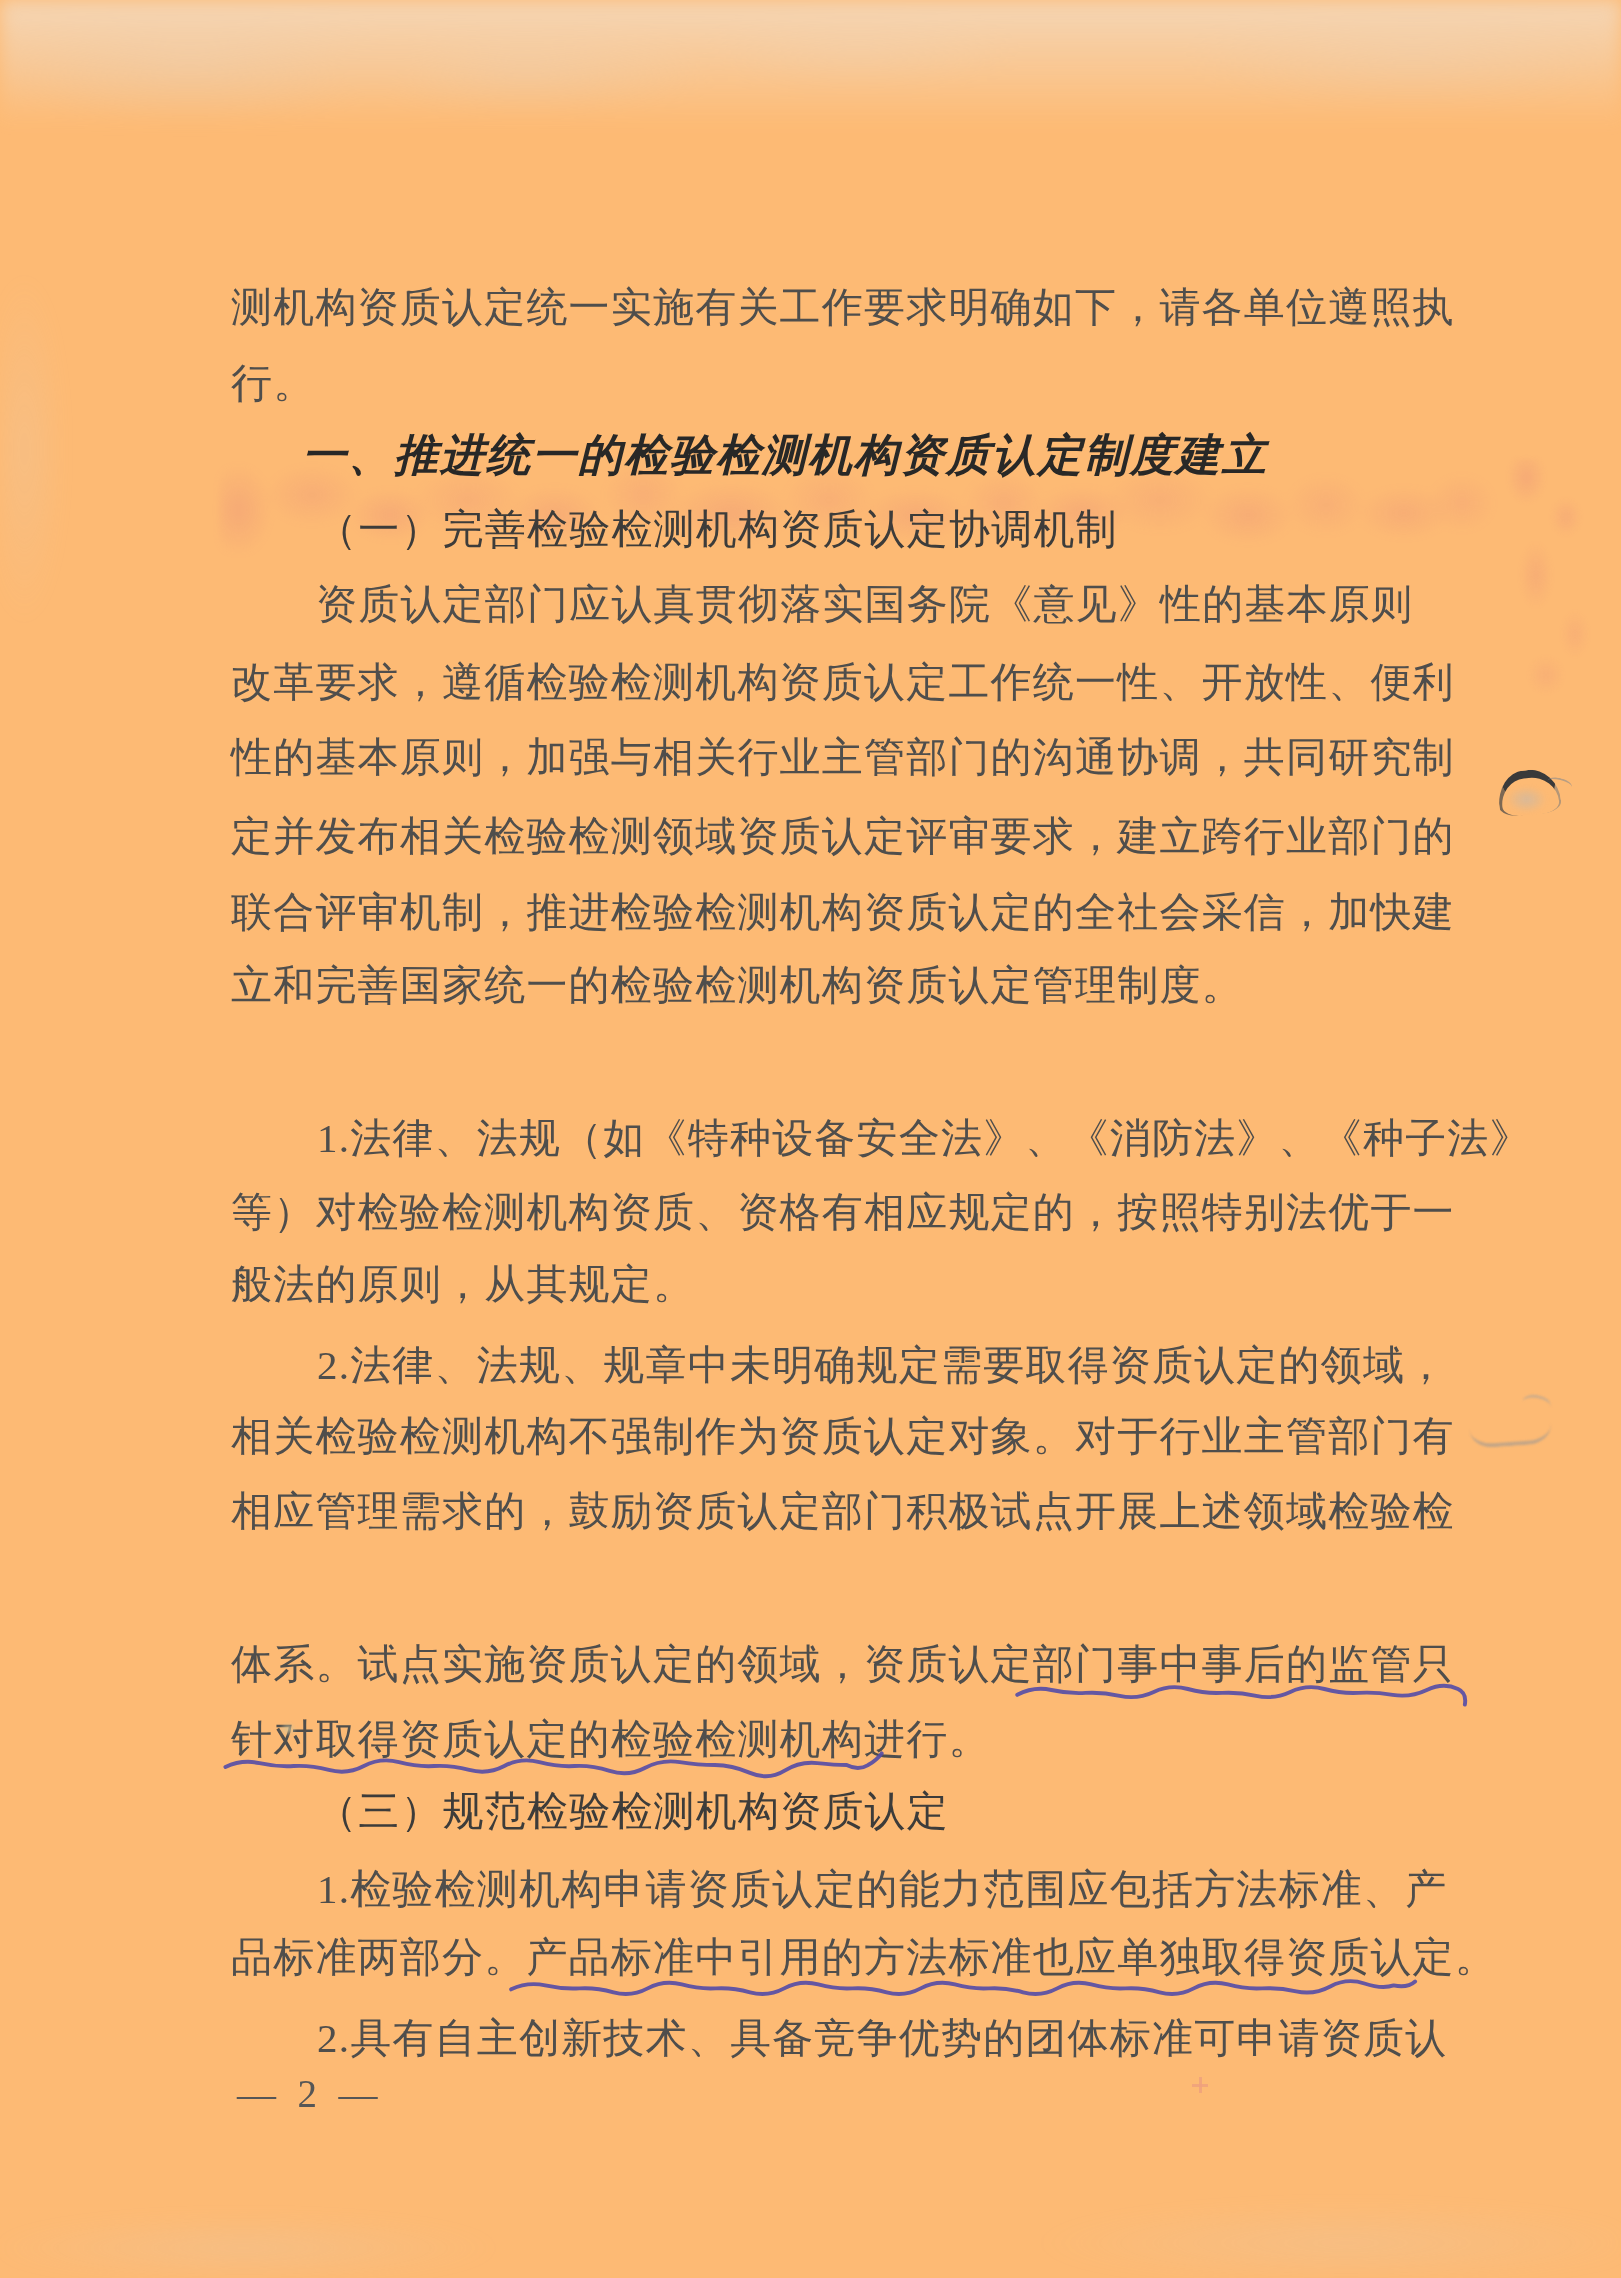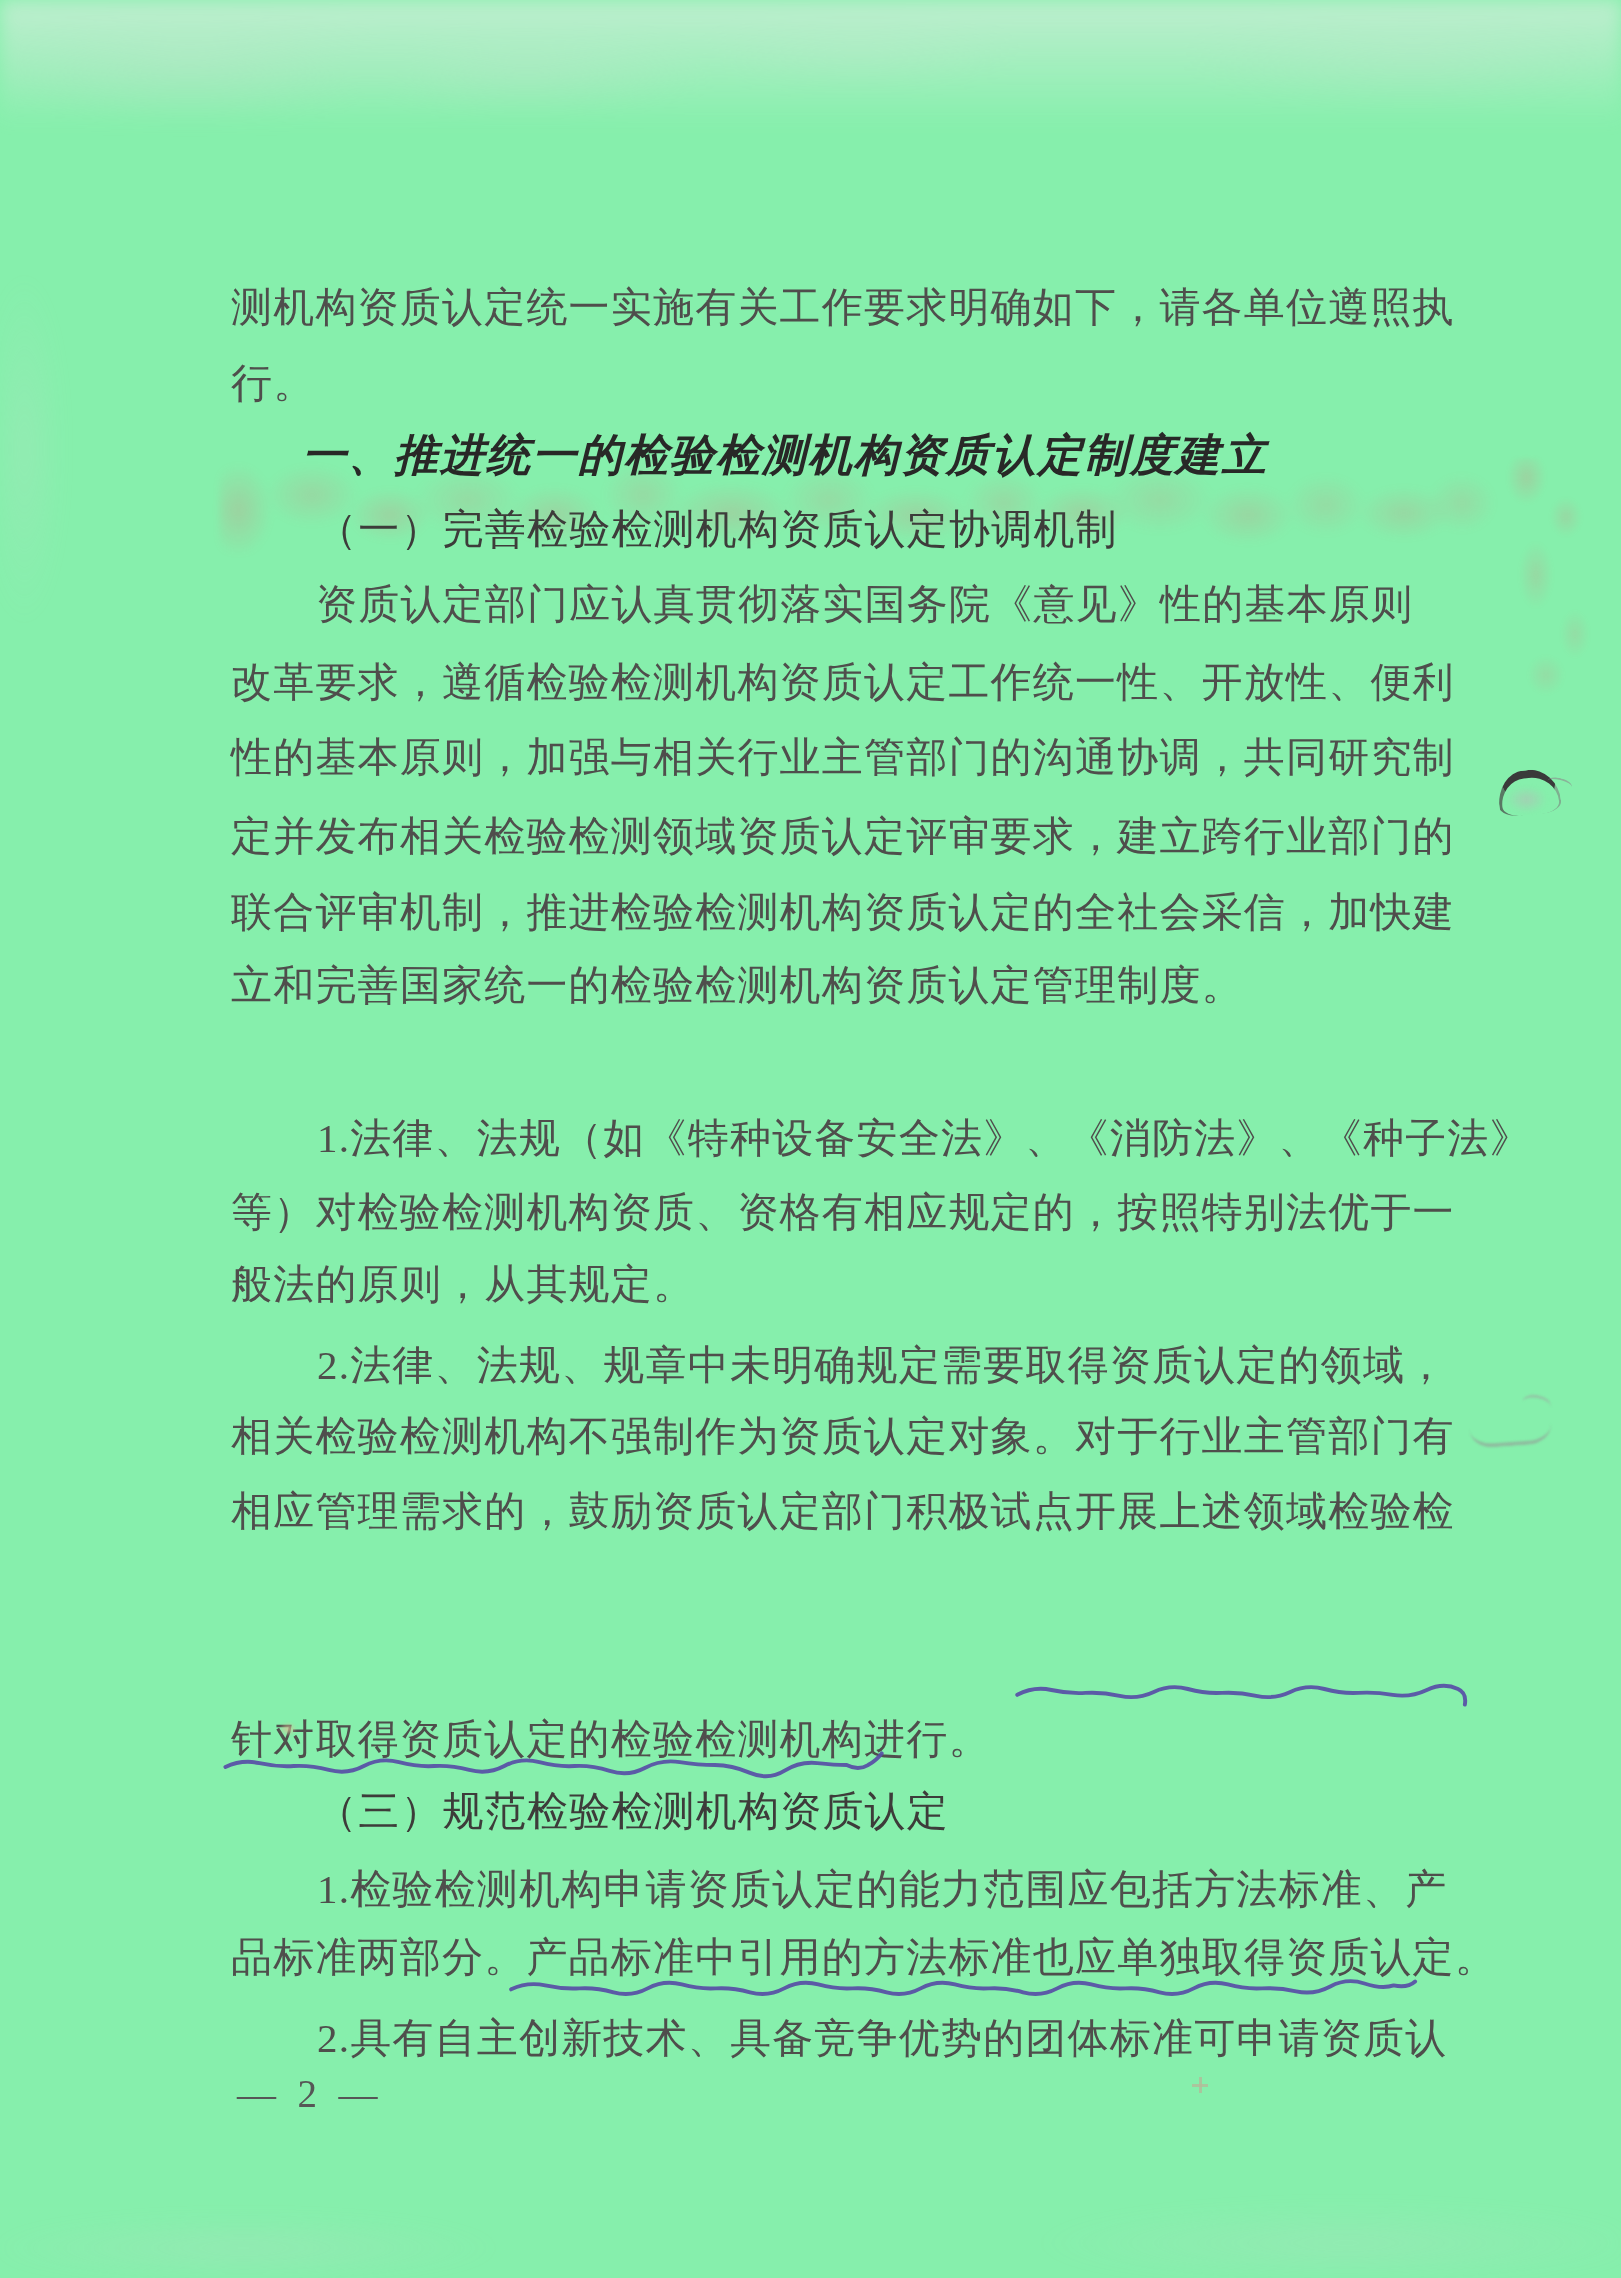--- a/index.html
+++ b/index.html
@@ -1,17 +1,17 @@
 <!DOCTYPE html>
 <html><head>
 <meta charset="utf-8">
 <style>
   html,body{margin:0;padding:0;background:#9a9a9a;}
   .page{
-    position:relative;width:1622px;height:2278px;background:#86efac;
+    position:relative;width:1622px;height:2278px;background:#fdba74;
     overflow:hidden;font-family:"Liberation Serif","DejaVu Serif",serif;
   }
   
   .noise{
     position:absolute;inset:0;pointer-events:none;filter:blur(8.8px);opacity:.55;
     background:
       linear-gradient(#ededec, rgba(255,255,255,0) 127px),
       radial-gradient(322px 93px at 190px 59px,  rgba(205,205,205,.45), transparent 70%),
       radial-gradient(273px 68px at 527px 68px,  rgba(210,210,210,.38), transparent 70%),
       radial-gradient(234px 59px at 858px 49px,  rgba(215,215,215,.30), transparent 70%),
@@ -120,20 +120,21 @@
   <div class="line" style="left:231px;top:657px">改革要求，遵循检验检测机构资质认定工作统一性、开放性、便利</div>
   <div class="line" style="left:231px;top:811px">定并发布相关检验检测领域资质认定评审要求，建立跨行业部门的</div>
   <div class="line" style="left:231px;top:887px">联合评审机制，推进检验检测机构资质认定的全社会采信，加快建</div>
   <div class="line" style="left:231px;top:960px">立和完善国家统一的检验检测机构资质认定管理制度。</div>
   <div class="line" style="left:317px;top:1113px">1.法律、法规（如《特种设备安全法》、《消防法》、《种子法》</div>
   <div class="line" style="left:231px;top:1187px">等）对检验检测机构资质、资格有相应规定的，按照特别法优于一</div>
   <div class="line" style="left:231px;top:1259px">般法的原则，从其规定。</div>
   <div class="line" style="left:317px;top:1340px">2.法律、法规、规章中未明确规定需要取得资质认定的领域，</div>
   <div class="line" style="left:231px;top:1411px">相关检验检测机构不强制作为资质认定对象。对于行业主管部门有</div>
   <div class="line" style="left:231px;top:1486px">相应管理需求的，鼓励资质认定部门积极试点开展上述领域检验检</div>
+  <div class="line" style="left:231px;top:1639px">体系。试点实施资质认定的领域，资质认定部门事中事后的监管只</div>
   <div class="line" style="left:231px;top:1714px">针对取得资质认定的检验检测机构进行。</div>
   <div class="line h2" style="left:316px;top:1786px">（三）规范检验检测机构资质认定</div>
   <div class="line" style="left:317px;top:1864px">1.检验检测机构申请资质认定的能力范围应包括方法标准、产</div>
   <div class="line" style="left:231px;top:1932px">品标准两部分。产品标准中引用的方法标准也应单独取得资质认定。</div>
   <div class="line" style="left:317px;top:2013px">2.具有自主创新技术、具备竞争优势的团体标准可申请资质认</div>
 
   <svg class="pen-svg" width="1622" height="2278" viewBox="0 0 1663 2336">
     <g fill="none" stroke="#584ea6" stroke-width="4" stroke-linecap="round" opacity="0.92">
       <path d="M1043,1738 q17,-9 35,-5 t35,3 t35,3 t35,-4 t35,-3 t35,4 t35,3 t35,-4 t35,-3 t35,4 t35,2 t35,-5 t32,-1 q9,4 7,16"></path>
       <path d="M231,1812 q17,-8 35,-4 t35,3 t36,4 t36,-4 t36,-4 t36,4 t36,4 t36,-4 t36,-4 t36,4 t36,5 t36,-3 t36,-6 t36,3 t36,8 t35,-2 t34,-8 t30,2 q12,6 22,0 q9,-5 14,-12"></path>

